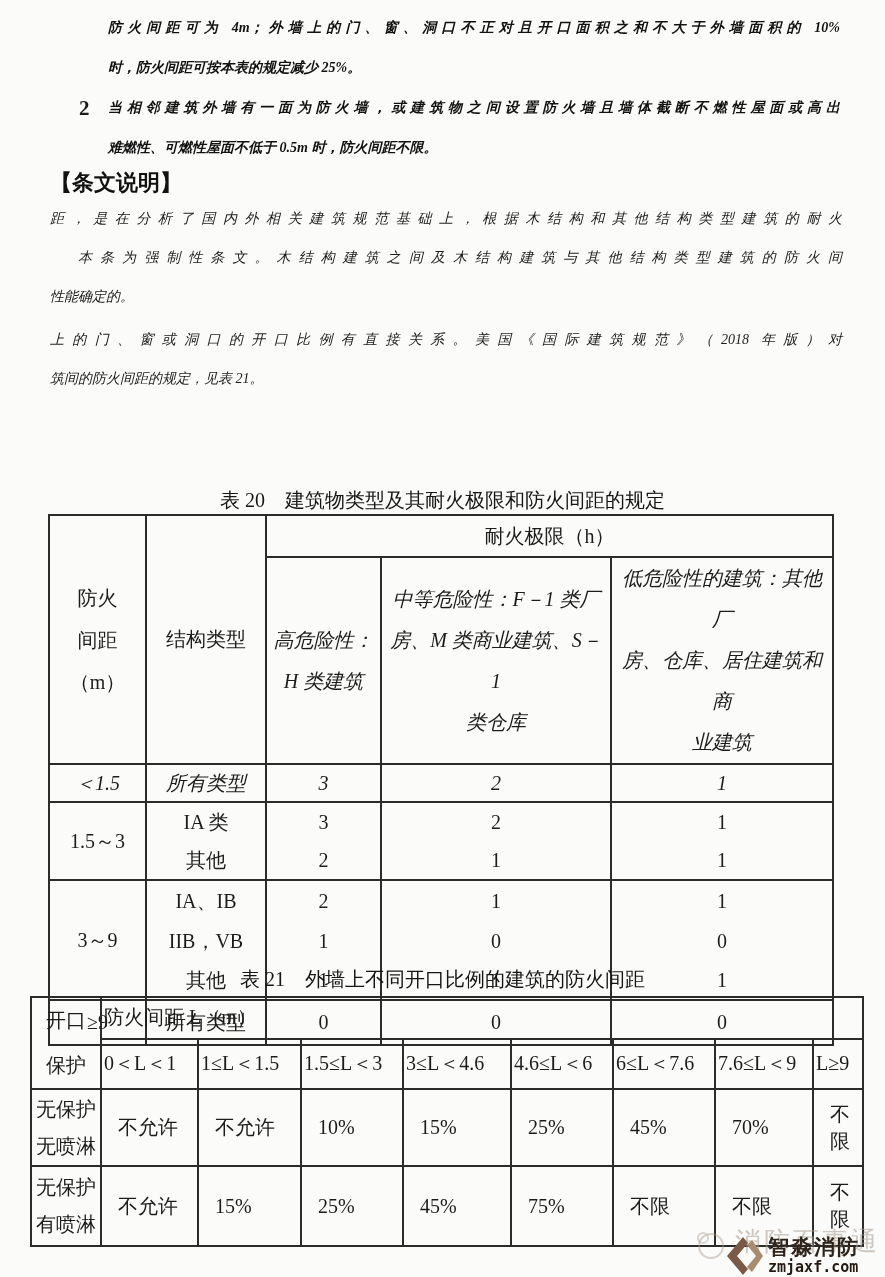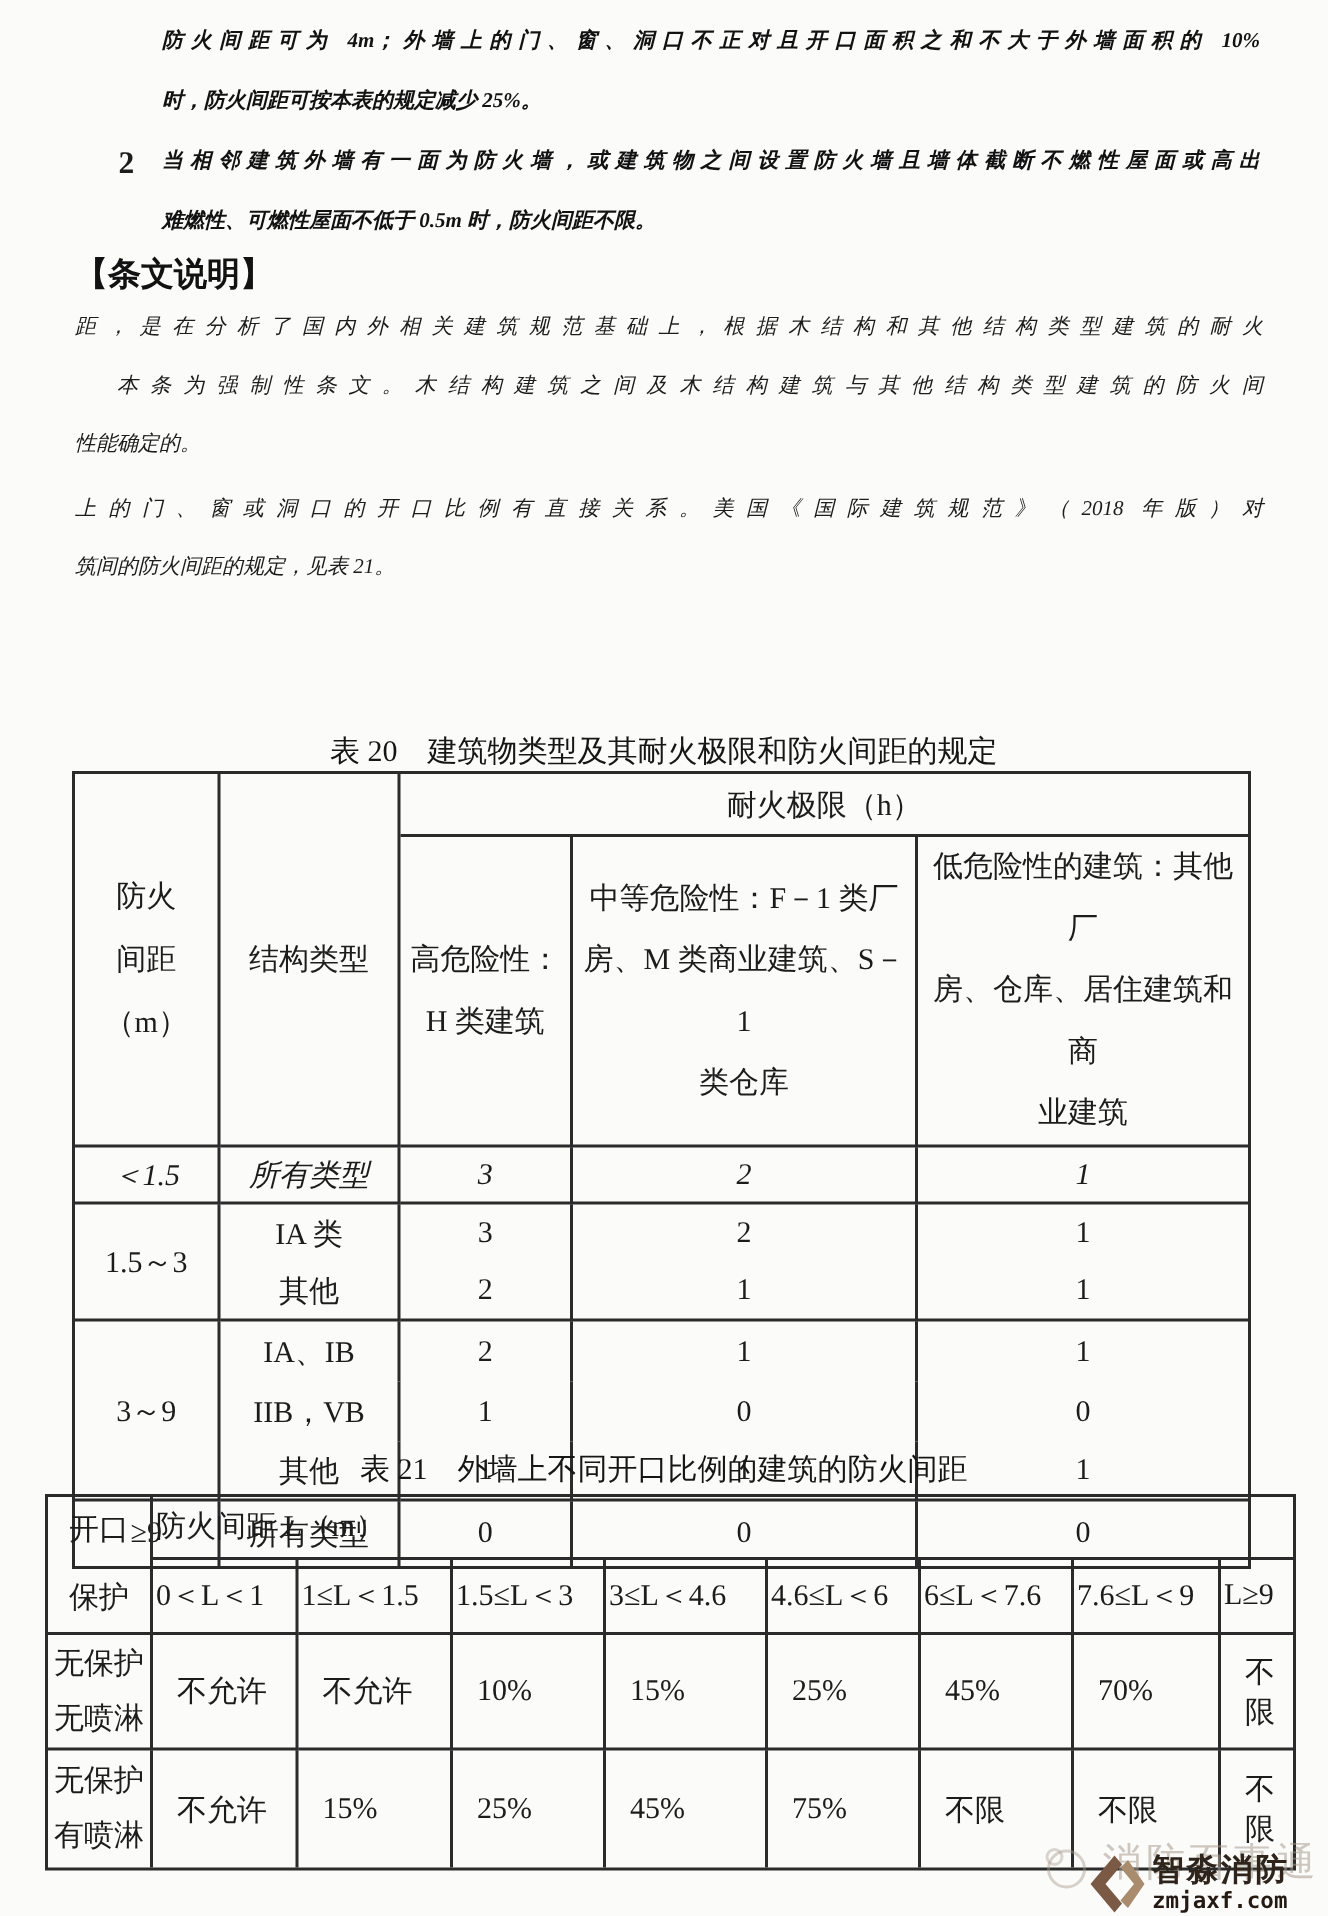--- a/index.html
+++ b/index.html
@@ -48,21 +48,21 @@
   td.nb { border-bottom:none; }
   .ml { white-space:pre-line; }
 
   .t20 { left:48px; top:514px; width:782px; }
   .t20 tr.rh1 { height:42px; }
   .t20 tr.rh2 { height:124px; }
   .t20 tr.br  { height:39px; }
   .t20 tr.br1 { height:38px;font-style:italic; }
   .t20 tr.br2 { height:40px; }
   .t20 tr.brL { height:43px; }
-  .t20 td.hd3 { line-height:41px; }
+  .t20 td.hd3 { line-height:41px;font-style:italic; }
   .t20 td.dist { line-height:42px; }
 
   .t21 { left:30px; top:996px; width:830px; }
   .t21 tr.hr1 { height:40px; }
   .t21 tr.hr2 { height:48px; }
   .t21 tr.bo  { height:77px; }
   .t21 tr.bo2 { height:78px; }
   .t21 td.open { line-height:45px; }
   .t21 td.lbl { line-height:37px; text-align:center; }
   .t21 td.lft { text-align:left; padding-left:2px; }

